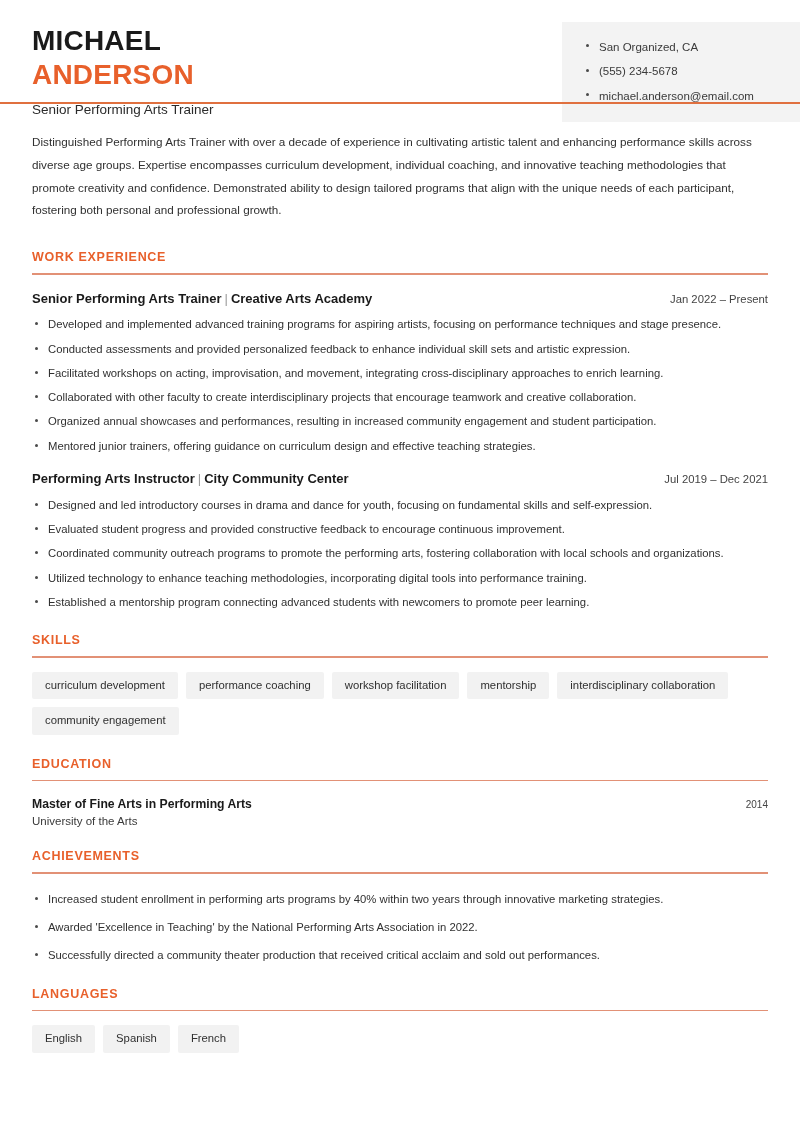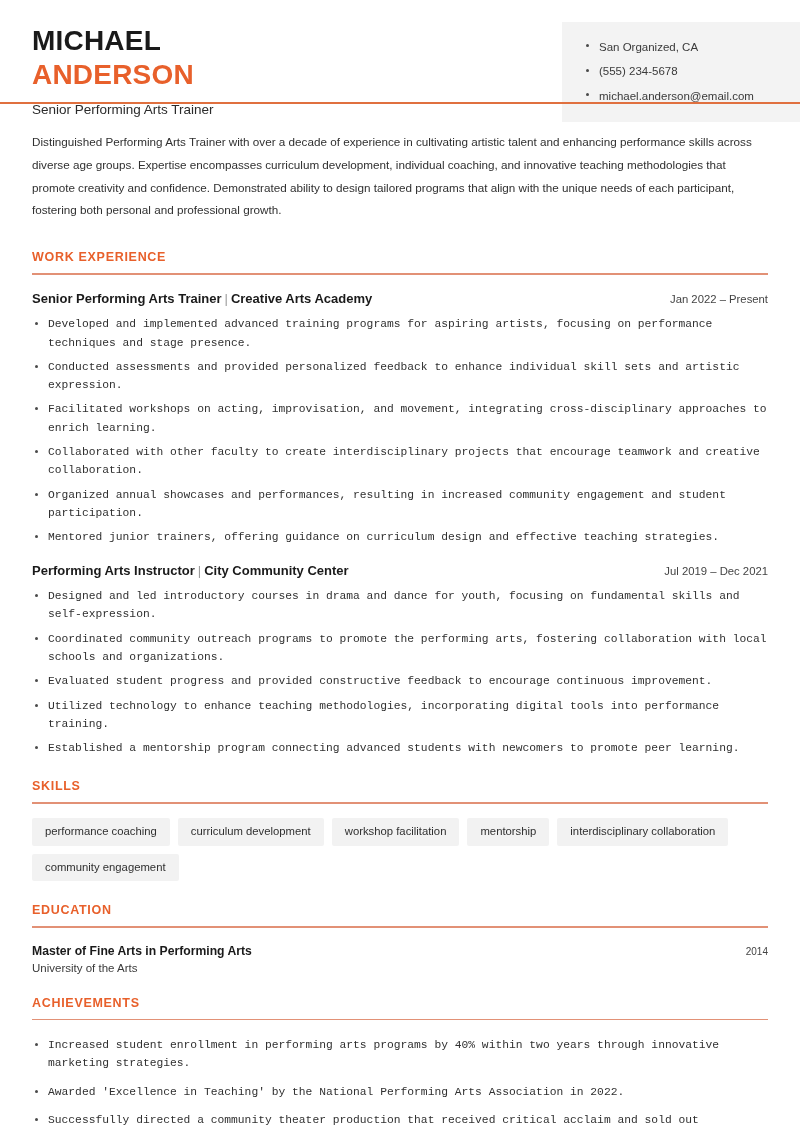--- a/index.html
+++ b/index.html
@@ -165,21 +165,20 @@
     margin-top: 8px;
   }
 
   .bullets li {
     font-size: 11.3px;
     line-height: 1.62;
     color: #303030;
     position: relative;
     padding-left: 16px;
     margin-bottom: 6px;
-    font-family: Liberation Mono, monospace;
   }
 
   .bullets li::before {
     content: "";
     position: absolute;
     left: 3px;
     top: 7px;
     width: 3px;
     height: 3px;
     border-radius: 50%;
@@ -291,34 +290,34 @@
 
       <div class="entry">
         <div class="entry-head">
           <div class="entry-title">
             <span>Performing Arts Instructor</span><span class="entry-sep">|</span><span>City Community Center</span>
           </div>
           <div class="entry-date">Jul 2019 – Dec 2021</div>
         </div>
         <ul class="bullets">
           <li>Designed and led introductory courses in drama and dance for youth, focusing on fundamental skills and self-expression.</li>
+          <li>Evaluated student progress and provided constructive feedback to encourage continuous improvement.</li>
           <li>Coordinated community outreach programs to promote the performing arts, fostering collaboration with local schools and organizations.</li>
-          <li>Evaluated student progress and provided constructive feedback to encourage continuous improvement.</li>
           <li>Utilized technology to enhance teaching methodologies, incorporating digital tools into performance training.</li>
           <li>Established a mentorship program connecting advanced students with newcomers to promote peer learning.</li>
         </ul>
       </div>
     </div>
 
     <div class="section">
       <div class="section-title">SKILLS</div>
       <div class="section-rule"></div>
       <div class="tags">
+        <span class="tag">curriculum development</span>
         <span class="tag">performance coaching</span>
-        <span class="tag">curriculum development</span>
         <span class="tag">workshop facilitation</span>
         <span class="tag">mentorship</span>
         <span class="tag">interdisciplinary collaboration</span>
         <span class="tag">community engagement</span>
       </div>
     </div>
 
     <div class="section">
       <div class="section-title">EDUCATION</div>
       <div class="section-rule"></div>

